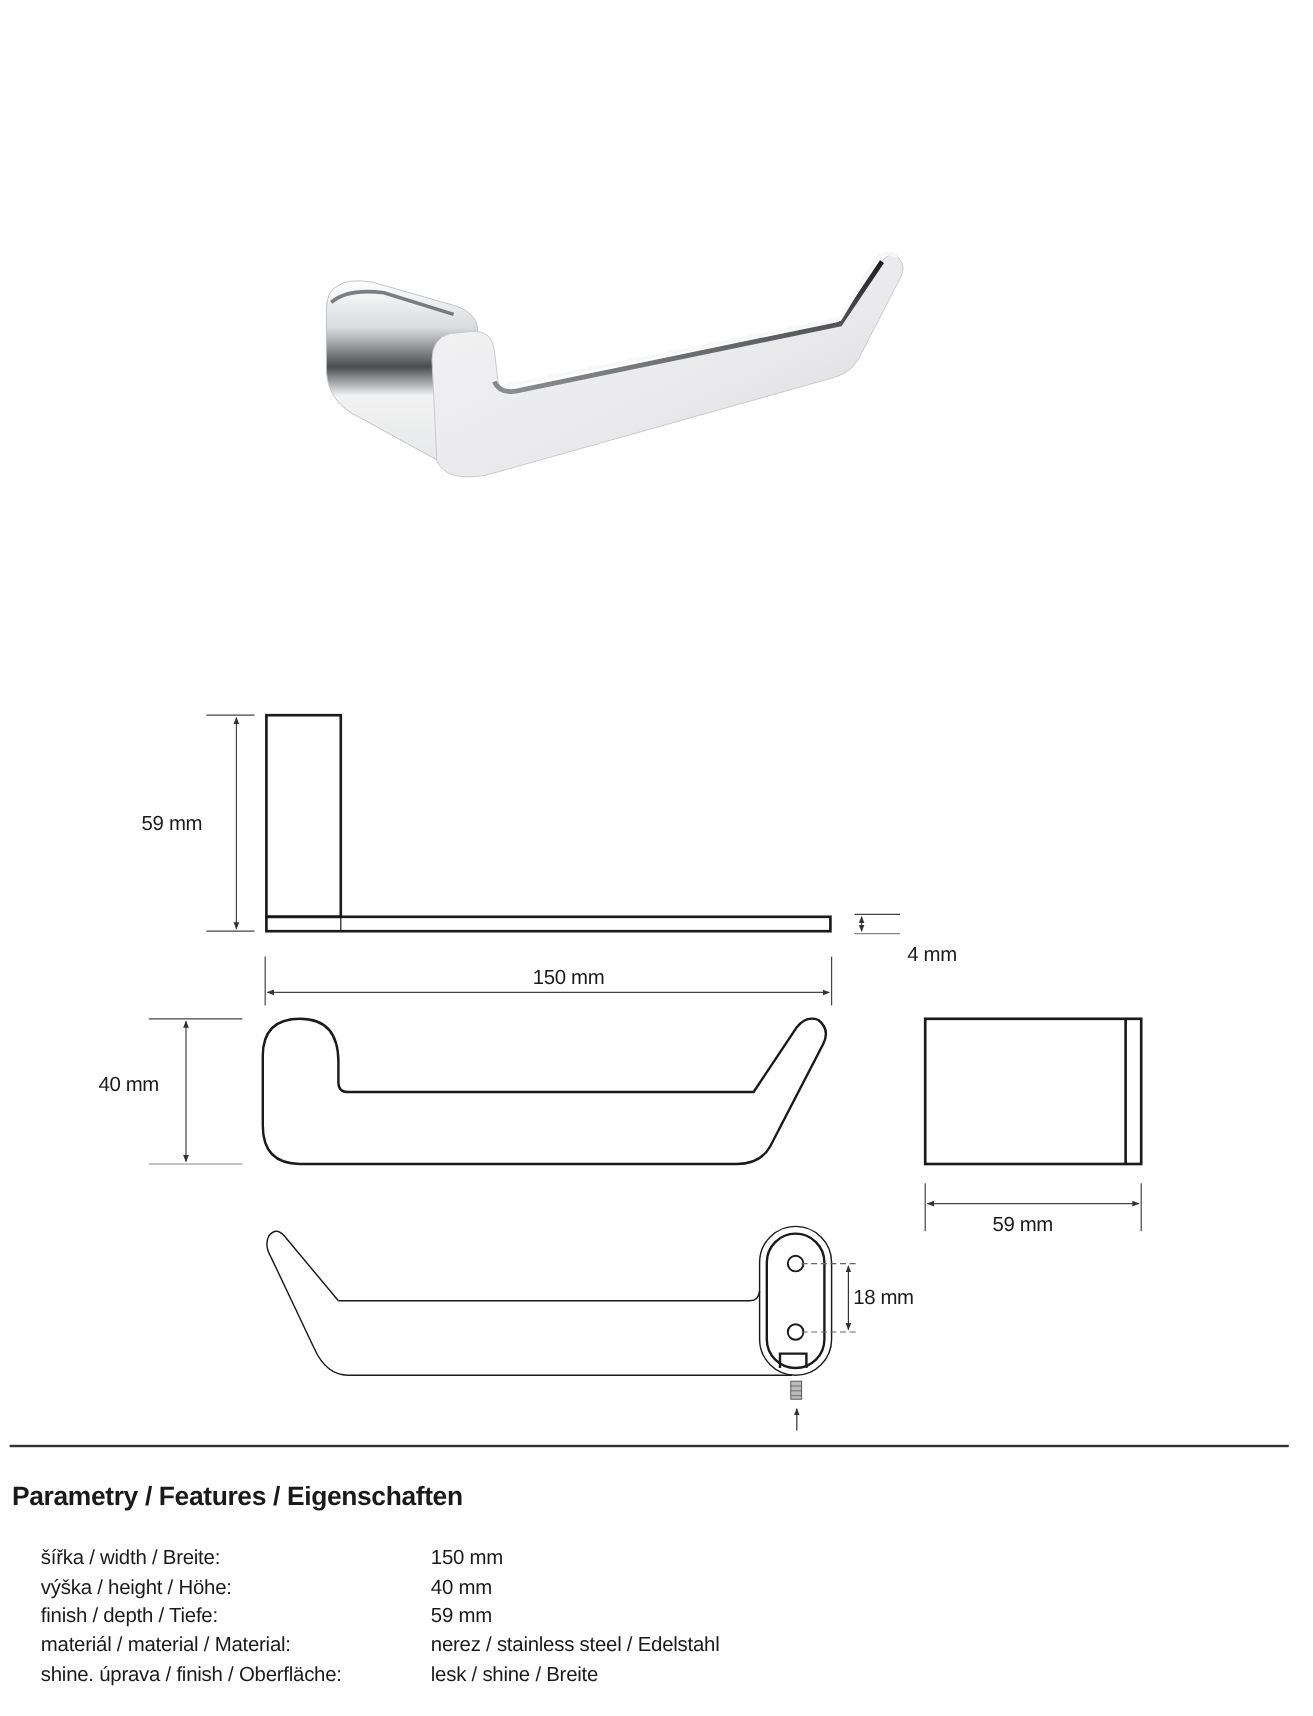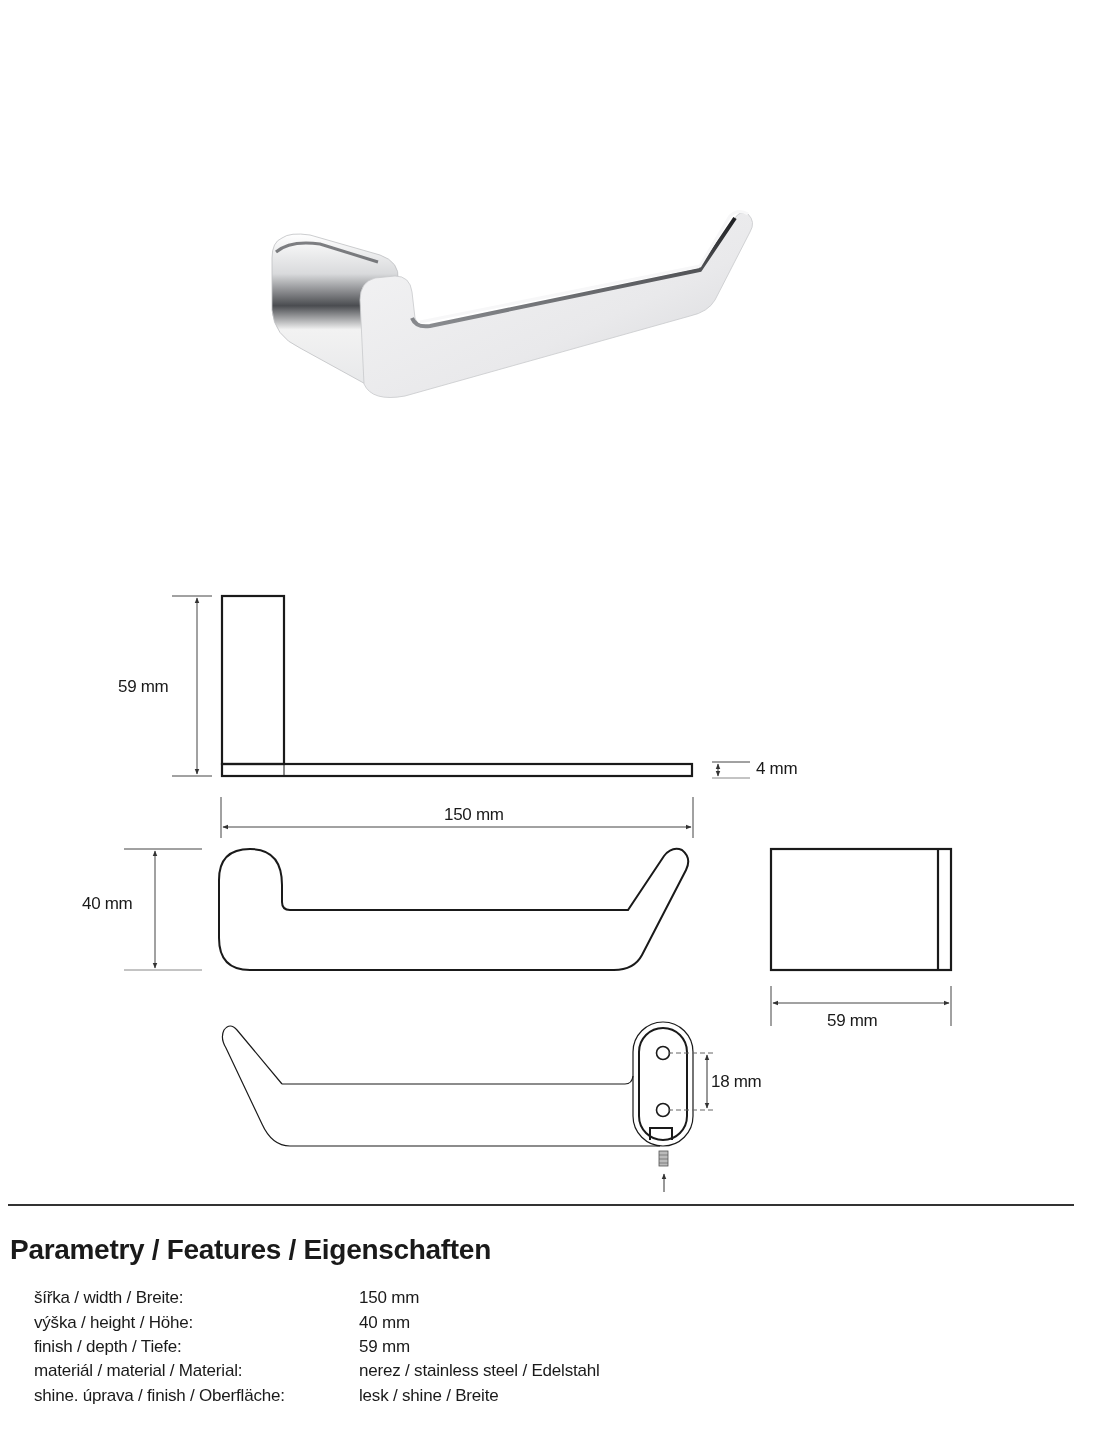--- a/index.html
+++ b/index.html
@@ -3,21 +3,21 @@
 <meta charset="utf-8">
 <style>
   html, body { margin: 0; padding: 0; background: #ffffff; }
   body { width: 1094px; height: 1430px; position: relative; overflow: hidden;
          font-family: "Liberation Sans", "DejaVu Sans", sans-serif; color: #1a1a1a; }
   .abs { position: absolute; }
   #photo { left: 260px; top: 200px; width: 500px; height: 210px; }
   #drawings { left: 0; top: 0; width: 1094px; height: 1200px; }
   .dim-label { position: absolute; font-size: 17px; color: #1a1a1a; white-space: nowrap; letter-spacing: -0.3px; }
   #divider { left: 8px; top: 1204px; width: 1066px; height: 0; border-top: 2px solid #333; }
-  #spec-title { left: 10px; top: 1234px; font-size: 28px; font-weight: bold; color: #1a1a1a; letter-spacing: -0.3px; }
+  #spec-title { left: 10px; top: 1234px; font-size: 22px; font-weight: bold; color: #1a1a1a; letter-spacing: -0.3px; }
   #spec-table { left: 10px; top: 1286px; }
   .spec-row { display: flex; height: 24.4px; align-items: center; font-size: 17px; letter-spacing: -0.2px; }
   .spec-label { width: 325px; margin-left: 24px; }
   .spec-value { }
 </style>
 </head>
 <body>
 
 <div id="photo" class="abs">
   <svg width="500" height="210" viewBox="0 0 500 210">
@@ -124,21 +124,21 @@
   <g>
     <rect x="659" y="1151" width="9" height="15" fill="#bbb" stroke="#555" stroke-width="0.8"></rect>
     <line x1="659" y1="1155" x2="668" y2="1155" stroke="#555" stroke-width="0.6"></line>
     <line x1="659" y1="1159" x2="668" y2="1159" stroke="#555" stroke-width="0.6"></line>
     <line x1="659" y1="1163" x2="668" y2="1163" stroke="#555" stroke-width="0.6"></line>
   </g>
   <line x1="664" y1="1192" x2="664" y2="1174" stroke="#333" stroke-width="1" marker-end="url(#arr)"></line>
 </svg>
 
 <div class="dim-label" style="left:118px; top:677px;">59 mm</div>
-<div class="dim-label" style="left:756px; top:759px;">4 mm</div>
+<div class="dim-label" style="left:756px; top:786px;">4 mm</div>
 <div class="dim-label" style="left:444px; top:805px;">150 mm</div>
 <div class="dim-label" style="left:82px; top:894px;">40 mm</div>
 <div class="dim-label" style="left:827px; top:1011px;">59 mm</div>
 <div class="dim-label" style="left:711px; top:1072px;text-align:center;">18 mm</div>
 
 <div id="divider" class="abs"></div>
 
 <div id="spec-title" class="abs">Parametry / Features / Eigenschaften</div>
 
 <div id="spec-table" class="abs">

